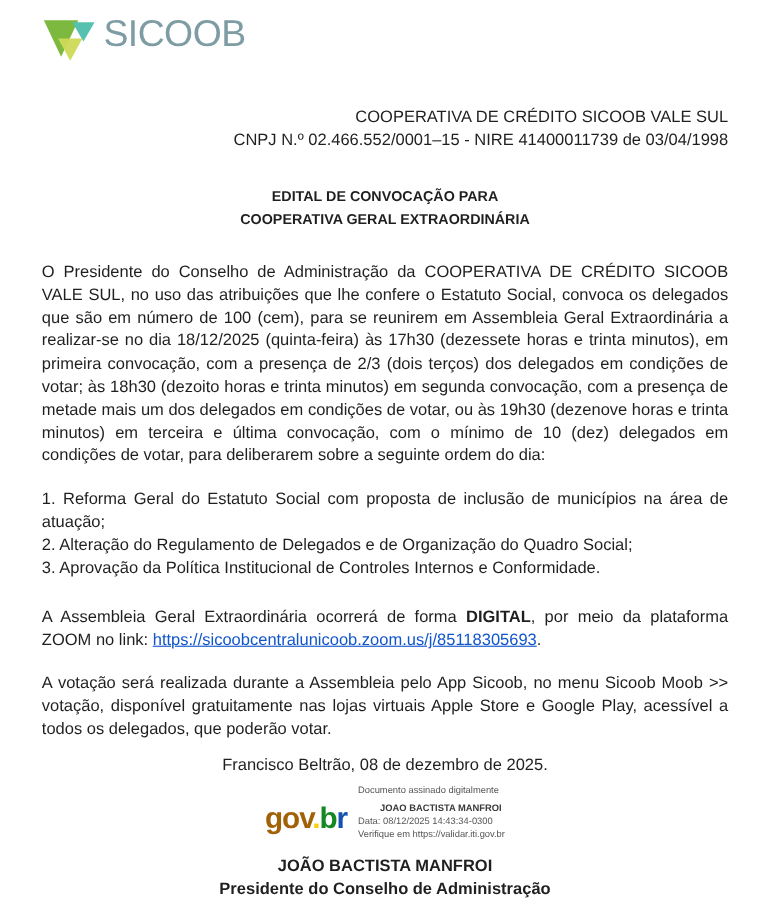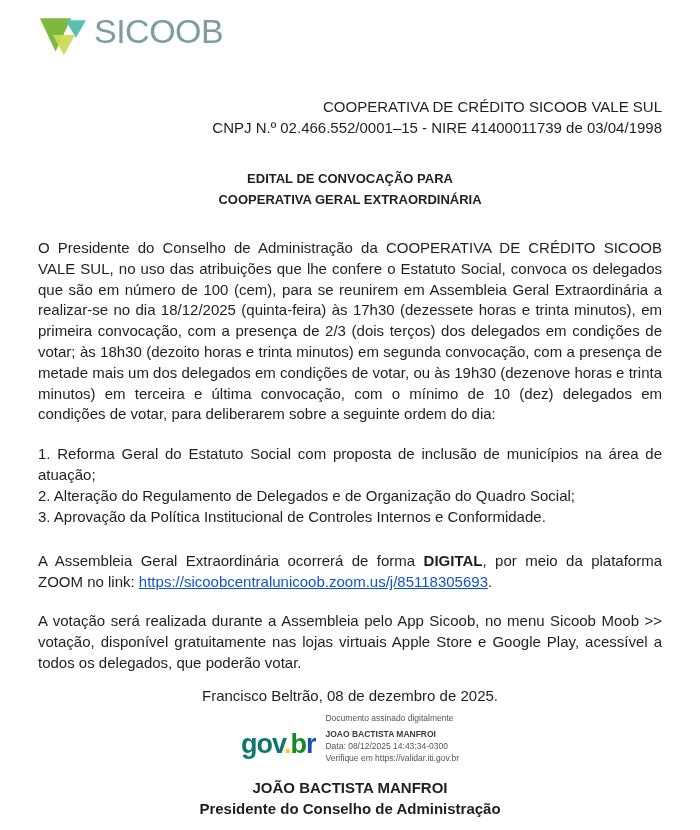--- a/index.html
+++ b/index.html
@@ -84,21 +84,21 @@
     line-height: 1;
     letter-spacing: -1px;
     padding-top: 12px;
   }
   .stamp-text {
     font-size: 8.5px;
     line-height: 12px;
     color: #555555;
   }
   .stamp-label { margin-bottom: 4px; color: #555555; }
-  .stamp-signer { font-weight: bold; color: #3a3a3a; }
+  .stamp-signer { font-weight: bold; color: #3a3a3a; margin-left: 20px; }
 
   
   .signature {
     text-align: center;
     font-size: 15px;
     line-height: 21px;
     font-weight: bold;
   }
 </style>
 </head>
@@ -133,21 +133,21 @@
     <div class="agenda-item">3. Aprovação da Política Institucional de Controles Internos e Conformidade.</div>
   </div>
 
   <p class="para digital-para"><span>A Assembleia Geral Extraordinária ocorrerá de forma </span><span class="bold">DIGITAL</span><span>, por meio da plataforma ZOOM no link: </span><a class="zoom-link">https://sicoobcentralunicoob.zoom.us/j/85118305693</a><span>.</span></p>
 
   <p class="para voting-para">A votação será realizada durante a Assembleia pelo App Sicoob, no menu Sicoob Moob &gt;&gt; votação, disponível gratuitamente nas lojas virtuais Apple Store e Google Play, acessível a todos os delegados, que poderão votar.</p>
 
   <div class="dateline">Francisco Beltrão, 08 de dezembro de 2025.</div>
 
   <div class="stamp">
-    <div class="govbr-logo"><span style="color:#0f766e">gov</span><span style="color:#FFCD07">.</span><span style="color:#168821">b</span><span style="color:#1351B4">r</span></div>
+    <div class="govbr-logo"><span style="color:#a16207">gov</span><span style="color:#FFCD07">.</span><span style="color:#168821">b</span><span style="color:#1351B4">r</span></div>
     <div class="stamp-text">
       <div class="stamp-label">Documento assinado digitalmente</div>
       <div class="stamp-signer">JOAO BACTISTA MANFROI</div>
       <div>Data: 08/12/2025 14:43:34-0300</div>
       <div>Verifique em https://validar.iti.gov.br</div>
     </div>
   </div>
 
   <div class="signature">
     <div>JOÃO BACTISTA MANFROI</div>

